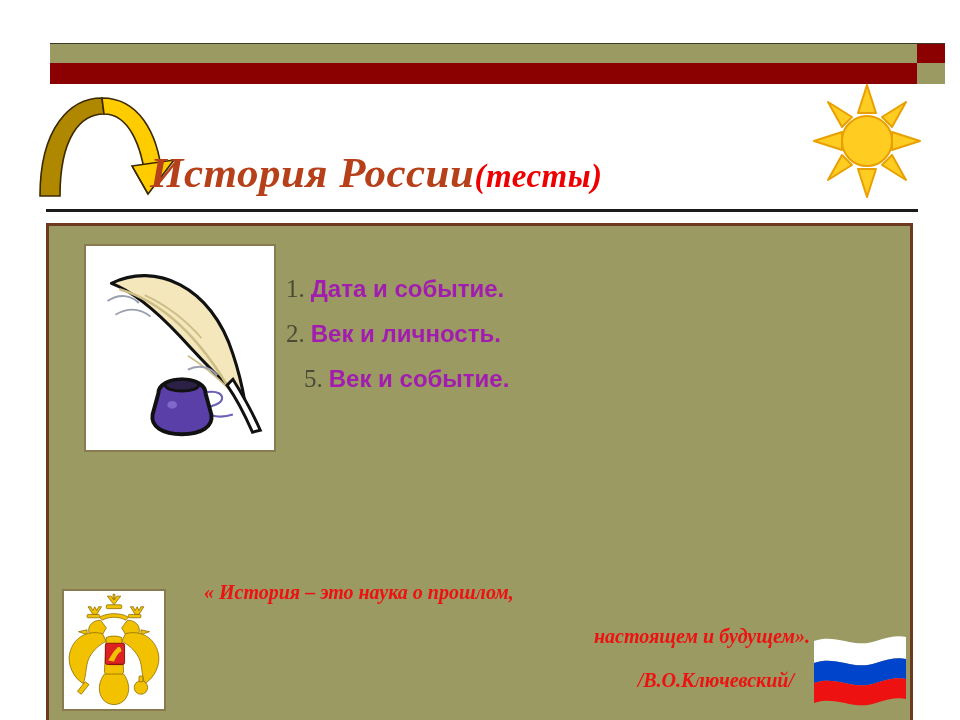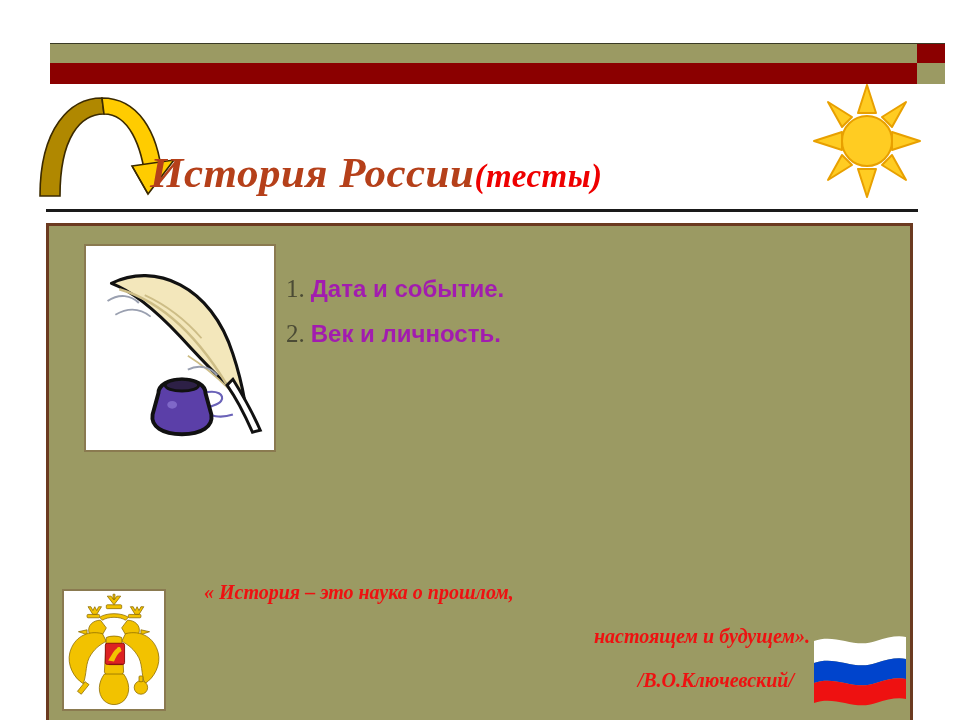--- a/index.html
+++ b/index.html
@@ -273,20 +273,23 @@
     </svg>
   </div>
 
   <ul class="topic-list">
     <li class="indent-1">
       <span class="num">1.</span><span class="txt">Дата и событие.</span>
     </li>
     <li class="indent-1">
       <span class="num">2.</span><span class="txt">Век   и личность.</span>
     </li>
+    <li class="indent-2">
+      <span class="num">5.</span><span class="txt">Век и событие.</span>
+    </li>
   </ul>
 
   <div class="quote-block">
     <span class="quote-line-1">« История – это наука о прошлом,</span>
     <span class="quote-line-2">настоящем и будущем».</span>
     <span class="quote-author">/В.О.Ключевский/</span>
   </div>
 
   <div class="coat-frame">
     <svg class="gfx" viewBox="0 0 104 122" xmlns="http://www.w3.org/2000/svg">

